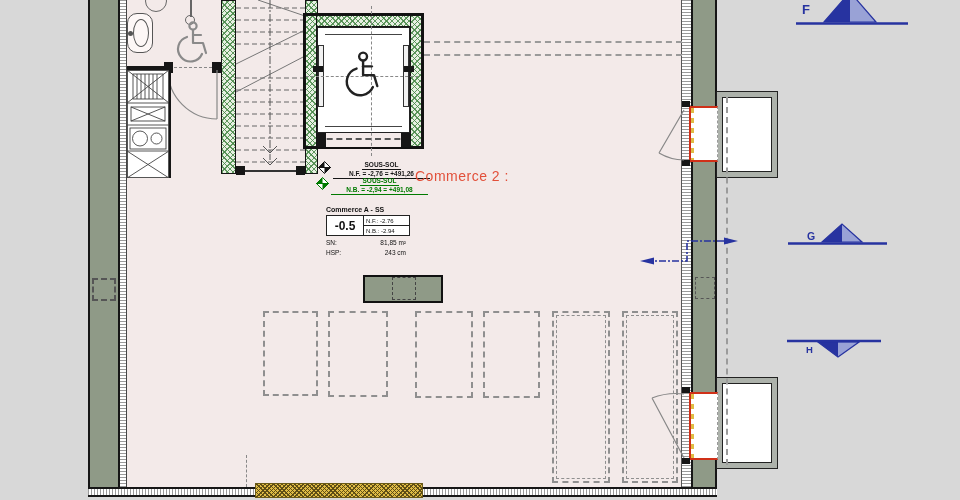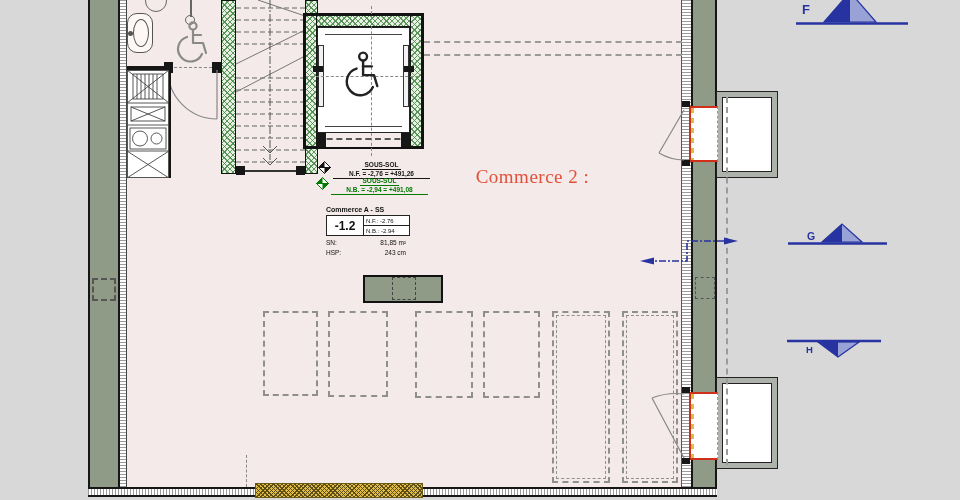--- a/index.html
+++ b/index.html
@@ -32,22 +32,22 @@
   
   .infobox{color:#111;width:84px}
   .infobox .tt{font-weight:bold;font-size:7px;margin-bottom:2px}
   .ibx{display:grid;grid-template-columns:37px 45px;border:1.3px solid #222;background:#fff}
   .ibx .num{grid-row:1/3;display:flex;align-items:center;justify-content:center;
     font-weight:bold;font-size:12px;border-right:1.3px solid #222}
   .ibx .cell{border-bottom:1.3px solid #222;padding:2px 2px 1px;font-size:6px}
   .ibx .cell.last{border-bottom:none}
   .kv{display:flex;justify-content:space-between;font-size:6.5px;margin-top:3px;width:80px}
   
-  .room-label{font-family:Liberation Serif, serif;font-size:19px;line-height:27px;
-    color:var(--accent_red,#e2503a);text-align:center;letter-spacing:.5px;white-space:nowrap}
+  .room-label{font-family:Liberation Sans, sans-serif;font-size:14px;line-height:27px;
+    color:var(--accent_red,#e2503a);text-align:left;letter-spacing:.5px;white-space:nowrap}
   
   .opening{background:#fff;border:2px solid var(--opening_red,#d03018);border-right:1px dashed #9a9a9a}
   .opening .ydash{position:absolute;left:0;top:0;bottom:0;width:3px;
     background:repeating-linear-gradient(to bottom,var(--insulation_yellow,#d8b83c) 0 5px,#fff 5px 10px)}
   
   .well{background:#fff;border:5px solid #adb2ab;outline:1.5px solid #222;box-shadow:inset 0 0 0 1px #222}
   .navy-stroke{stroke:var(--marker_navy,#2733a0)}
   .navy-fill{fill:var(--marker_navy,#2733a0)}
   .lightnavy-fill{fill:#99a2d6}
   .marker-letter{fill:var(--marker_navy,#2733a0);font-family:"Liberation Sans",sans-serif;font-weight:bold}
@@ -208,21 +208,21 @@
     </svg>
     <div class="txt">
       <span class="nm">SOUS-SOL</span>
       <div class="vl">N.B. = -2,94 = +491,08</div>
     </div>
   </div>
 
   <div class="abs infobox" style="left:326px;top:206px">
     <div class="tt">Commerce A - SS</div>
     <div class="ibx">
-      <div class="num">-1.2</div>
+      <div class="num">-0.5</div>
       <div class="cell">N.F.: -2.76</div>
       <div class="cell last">N.B.: -2.94</div>
     </div>
     <div class="kv">
       <span>SN:</span>
       <span>81,85 m²</span>
     </div>
     <div class="kv">
       <span>HSP:</span>
       <span>243 cm</span>

